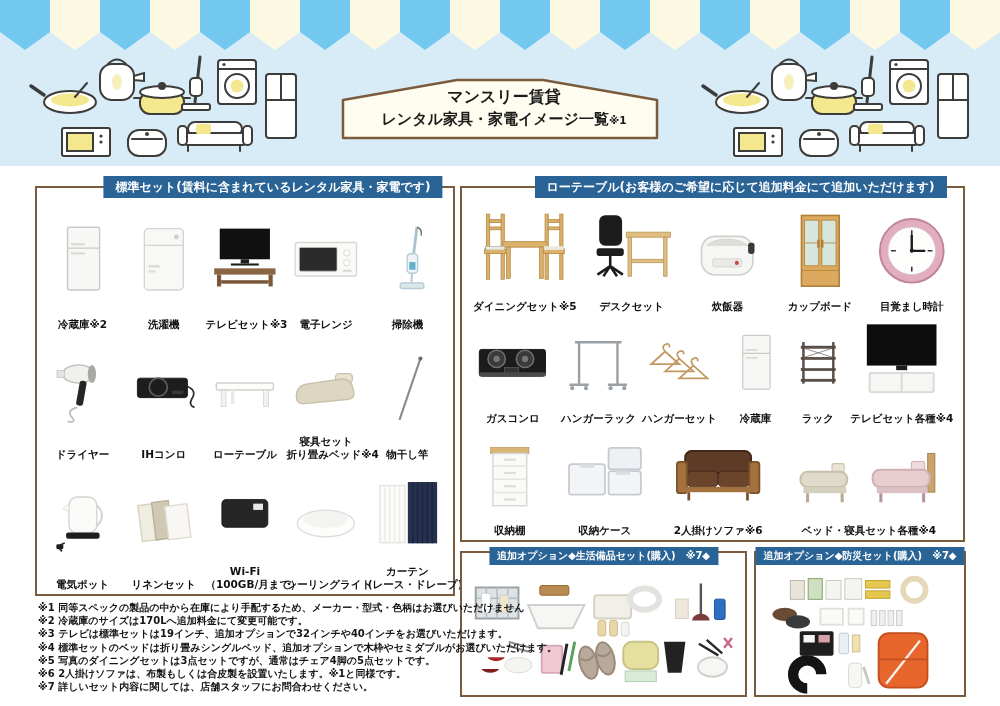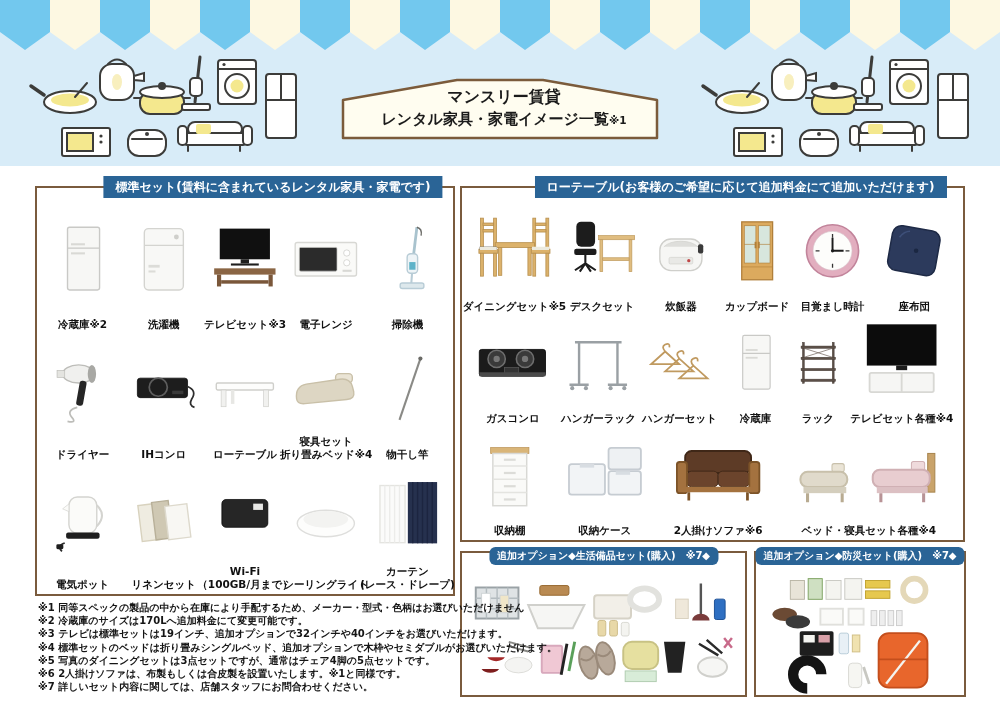--- a/index.html
+++ b/index.html
@@ -21,31 +21,31 @@
   .plaque .note{font-size:10.5px;font-weight:bold;}
   
   .panel{position:absolute;background:#fff;border:2px solid #7a5b3d;box-sizing:border-box;}
   .panel-std{left:35px;top:186px;width:420px;height:410px;}
   .panel-opt{left:460px;top:186px;width:505px;height:356px;}
   .panel-head{position:absolute;top:-12px;left:50%;transform:translateX(-50%);
       background:#2a6496;color:#fff;font-weight:bold;font-size:12px;line-height:12px;
       padding:5px 12px;white-space:nowrap;margin-left:28px;}
   .pbody{display:flex;flex-direction:column;height:100%;box-sizing:border-box;padding:13px 5px 3px;}
   .row{display:flex;flex:1;min-height:0;}
-  .cell{flex:1;display:flex;flex-direction:column;align-items:center;justify-content:flex-end;min-width:0;padding:1px;}
+  .cell{flex:1;display:flex;flex-direction:column;justify-content:flex-end;min-width:0;padding:1px;}
   .ph{width:100%;flex:1;min-height:0;display:flex;align-items:center;justify-content:center;}
   .ph svg{width:88%;height:94%;}
   .lbl{font-size:10.5px;font-weight:bold;color:#111;text-align:center;line-height:12.5px;white-space:nowrap;}
   
   .pbox{position:absolute;background:#fff;border:2px solid #7a5b3d;box-sizing:border-box;}
   .box-life{left:460px;top:551px;width:287px;height:146px;}
   .box-bousai{left:754px;top:551px;width:212px;height:146px;text-align:center;}
   .box-head{position:absolute;top:-6px;left:50%;transform:translateX(-50%);
       background:#2a6496;color:#fff;font-weight:bold;font-size:10px;line-height:10px;
-      padding:4px 8px;white-space:nowrap;border-radius:6px;}
+      padding:4px 8px;white-space:nowrap;}
   .pbox .collage{width:100%;height:100%;display:flex;align-items:flex-end;justify-content:center;}
   .pbox .collage svg{width:96%;height:86%;}
   
   .foot{position:absolute;left:38px;top:601px;width:430px;color:#151515;
         font-size:10px;font-weight:bold;line-height:13.2px;}
   .foot div{white-space:nowrap;}
 </style>
 </head>
 <body>
 
@@ -592,28 +592,20 @@
           <div class="lbl">カップボード</div>
         </div>
         <div class="cell" style="flex:0.9">
           <div class="ph">
               <svg>
                 <use href="#s-clock"></use>
               </svg>
             </div>
           <div class="lbl">目覚まし時計</div>
         </div>
-        <div class="cell" style="flex:1.04">
-          <div class="ph">
-              <svg>
-                <use href="#s-cushion"></use>
-              </svg>
-            </div>
-          <div class="lbl">座布団</div>
-        </div>
       </div>
       <div class="row">
         <div class="cell" style="flex:1.15">
           <div class="ph">
               <svg>
                 <use href="#s-gasstove"></use>
               </svg>
             </div>
           <div class="lbl">ガスコンロ</div>
         </div>

